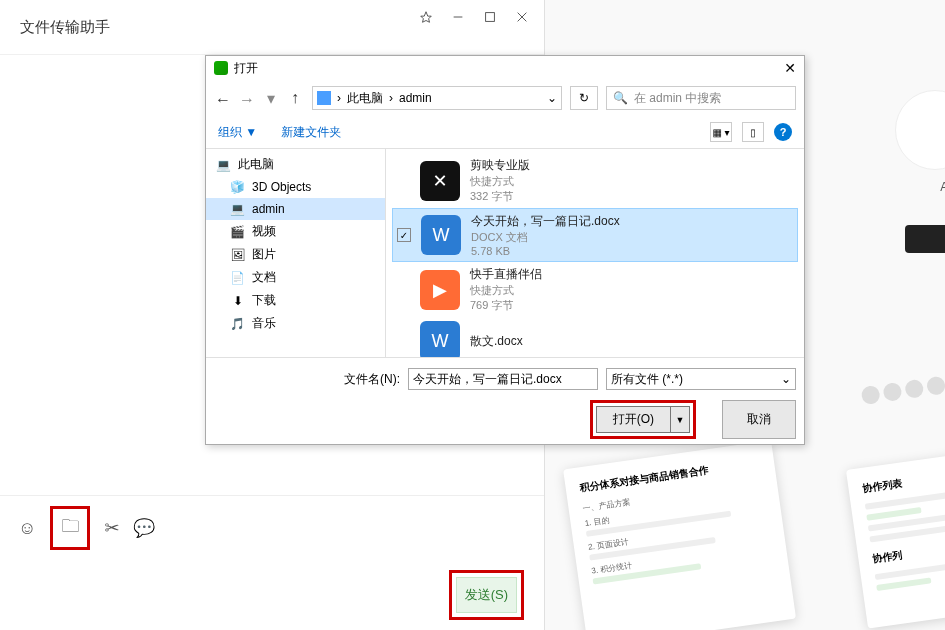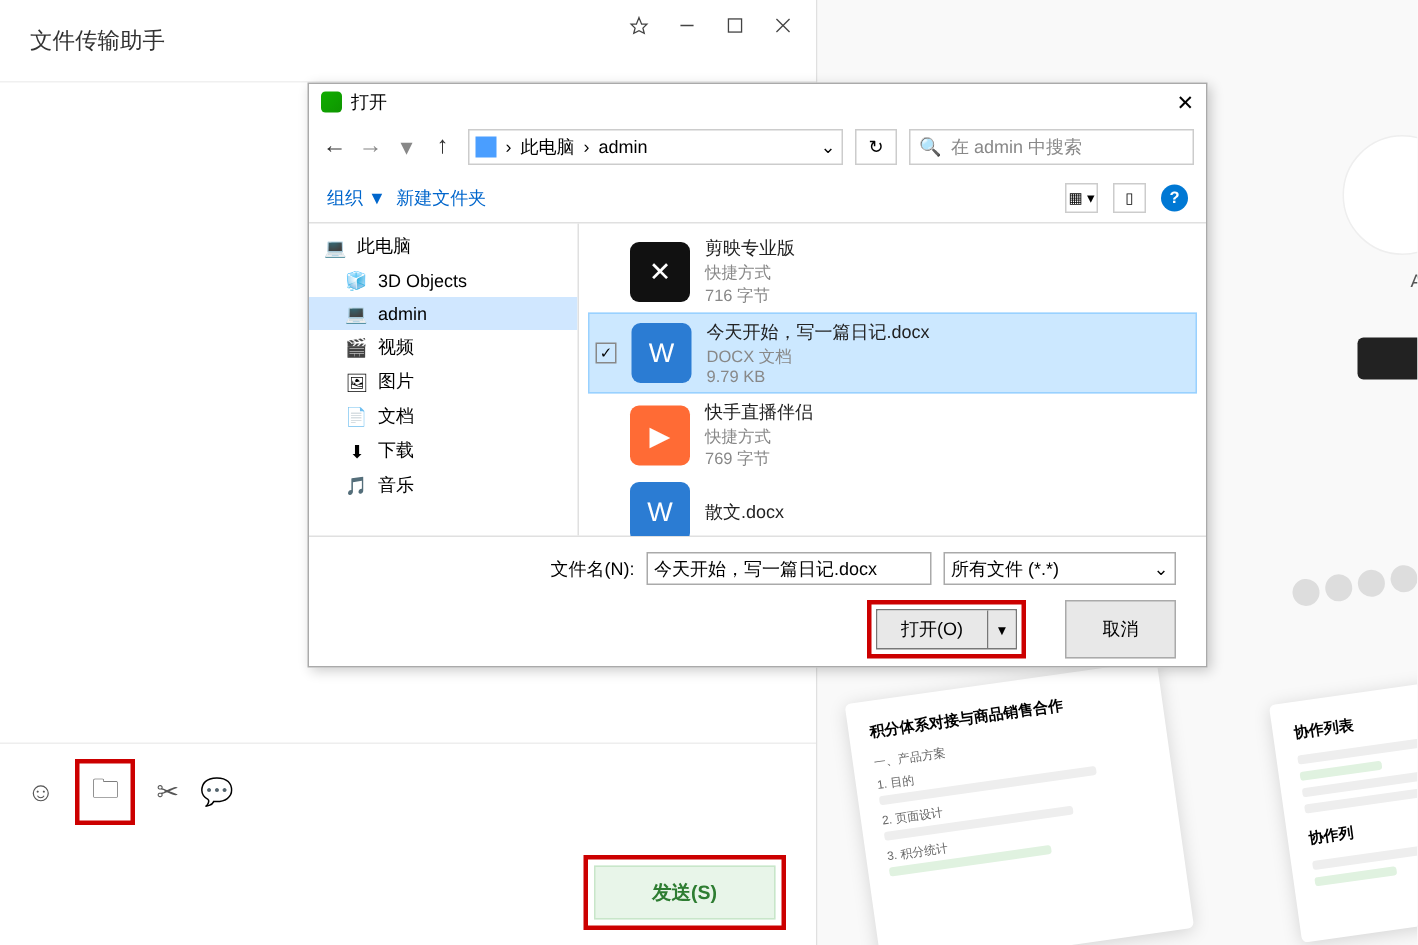--- a/index.html
+++ b/index.html
@@ -12,40 +12,40 @@
     .window-controls { display: flex; gap: 18px; position: absolute; top: 10px; right: 15px; }
     .window-controls svg { width: 14px; height: 14px; color: #444; }
     
     .chat-area { height: 440px; }
     
     .toolbar-area { padding: 10px 18px; display: flex; gap: 14px; align-items: center; border-top: 1px solid #eee; }
     .toolbar-area span { font-size: 18px; color: #555; cursor: pointer; }
     .folder-highlight { border: 3px solid #cc0000; padding: 4px 8px; }
     
     .send-btn-area { position: absolute; bottom: 10px; right: 20px; }
-    .send-btn { background: #e8f5e9; border: 1px solid #c8e6c9; padding: 8px 38px; color: #2e7d32; font-size: 13px; cursor: pointer; font-weight: bold; }
+    .send-btn { background: #e8f5e9; border: 1px solid #c8e6c9; padding: 8px 8px; color: #2e7d32; font-size: 13px; cursor: pointer; }
     .send-highlight { border: 3px solid #cc0000; padding: 4px; display: inline-block; }
     
     
     .dialog { position: absolute; top: 55px; left: 205px; width: 600px; height: 390px; background: #fff; border: 1px solid #aaa; box-shadow: 2px 2px 8px rgba(0,0,0,0.2); }
     .dialog-titlebar { height: 24px; display: flex; align-items: center; padding: 0 8px; justify-content: space-between; gap: 21px; }
     .dialog-titlebar .title-left { display: flex; align-items: center; gap: 6px; font-size: 12px; }
     .wechat-icon { width: 14px; height: 14px; background: linear-gradient(135deg, #10ad00, #0e9500); border-radius: 3px; display: inline-flex; align-items: center; justify-content: center; }
     .dialog-close { font-size: 14px; cursor: pointer; }
     
     .dialog-nav { height: 36px; display: flex; align-items: center; padding: 0 8px; gap: 8px; }
     .nav-arrows { display: flex; gap: 6px; align-items: center; }
     .nav-arrow { width: 18px; height: 18px; display: flex; align-items: center; justify-content: center; color: #888; }
     .nav-arrow.active { color: #333; }
     .address-bar { flex: 1; display: flex; align-items: center; border: 1px solid #ccc; height: 24px; padding: 0 4px; gap: 6px; font-size: 12px; }
     .refresh-btn { width: 28px; height: 24px; border: 1px solid #ccc; display: flex; align-items: center; justify-content: center; font-size: 12px; }
     .search-bar { width: 190px; height: 24px; border: 1px solid #ccc; display: flex; align-items: center; padding: 0 6px; gap: 6px; font-size: 12px; color: #888; }
     
     .dialog-toolbar { height: 32px; display: flex; align-items: center; padding: 0 12px; gap: 24px; justify-content: space-between; }
-    .tb-left { display: flex; gap: 7px; align-items: flex-end; }
+    .tb-left { display: flex; gap: 24px; align-items: flex-end; }
     .tb-left a { color: #0066cc; font-size: 12px; text-decoration: none; cursor: pointer; }
     .tb-right { display: flex; gap: 10px; align-items: center; }
     .tb-icon { width: 22px; height: 20px; border: 1px solid #ccc; display: flex; align-items: center; justify-content: center; font-size: 10px; }
     .help-icon { width: 18px; height: 18px; border-radius: 50%; background: #0078d4; color: #fff; display: flex; align-items: center; justify-content: center; font-size: 11px; font-weight: bold; }
     
     .dialog-body { display: flex; height: 210px; border-top: 1px solid #e0e0e0; border-bottom: 1px solid #e0e0e0; }
     .dialog-sidebar { width: 180px; border-right: 1px solid #e0e0e0; padding: 4px 0; overflow-y: auto; }
     .sidebar-item { display: flex; align-items: center; gap: 6px; padding: 3px 10px 3px 24px; font-size: 12px; cursor: pointer; }
     .sidebar-item.root { padding-left: 10px; }
     .sidebar-item.selected { background: #d0e7ff; }
@@ -57,25 +57,25 @@
     .file-checkbox { width: 14px; height: 14px; border: 1px solid #888; display: flex; align-items: center; justify-content: center; font-size: 10px; visibility: hidden; }
     .file-item.selected .file-checkbox { visibility: visible; }
     .file-thumb { width: 40px; height: 40px; border-radius: 6px; display: flex; align-items: center; justify-content: center; font-size: 18px; color: #fff; }
     .thumb-black { background: #111; }
     .thumb-blue { background: #2b7cd3; }
     .thumb-orange { background: #ff6b35; }
     .file-info { display: flex; flex-direction: column; }
     .file-name { font-size: 12px; color: #222; }
     .file-meta { font-size: 11px; color: #888; }
     
-    .dialog-footer { padding: 10px 20px; }
+    .dialog-footer { padding: 10px 8px; }
     .footer-row1 { display: flex; align-items: center; gap: 8px; justify-content: flex-end; margin-bottom: 10px; }
     .footer-label { font-size: 12px; }
     .filename-input { width: 190px; height: 22px; border: 1px solid #aaa; font-size: 12px; padding: 0 4px; }
-    .filetype-select { width: 155px; height: 22px; border: 1px solid #aaa; font-size: 12px; padding: 0 4px; display: flex; align-items: center; justify-content: space-between; }
+    .filetype-select { width: 190px; height: 22px; border: 1px solid #aaa; font-size: 12px; padding: 0 4px; display: flex; align-items: center; justify-content: space-between; }
     .footer-row2 { display: flex; justify-content: flex-end; gap: 26px; }
     .open-btn-wrap { display: flex; border: 1px solid #777; }
     .open-btn { padding: 4px 16px; font-size: 12px; cursor: pointer; background: #e8e8e8; border: none; border-right: 1px solid #777; }
     .open-dd { width: 18px; display: flex; align-items: center; justify-content: center; cursor: pointer; background: #e8e8e8; font-size: 9px; }
     .open-highlight { border: 3px solid #cc0000; padding: 3px; }
     .cancel-btn { padding: 4px 24px; font-size: 12px; cursor: pointer; background: #e8e8e8; border: 1px solid #aaa; }
     
     
     .bg-right { position: absolute; top: 0; left: 545px; width: 400px; height: 630px; background: #f9f9f9; overflow: hidden; }
     .bg-avatar { position: absolute; top: 90px; right: -30px; width: 80px; height: 80px; border-radius: 50%; background: #fff; border: 1px solid #eee; }
@@ -243,30 +243,30 @@
           <span>音乐</span>
         </div>
       </div>
     <div class="dialog-files" id="file-list">
         <div class="file-item">
     <div class="file-checkbox"></div>
     <div class="file-thumb thumb-black">✕</div>
     <div class="file-info">
       <div class="file-name">剪映专业版</div>
       <div class="file-meta">快捷方式</div>
-      <div class="file-meta">716 字节</div>
+      <div class="file-meta">332 字节</div>
     </div>
         </div>
         <div class="file-item selected">
     <div class="file-checkbox">✓</div>
     <div class="file-thumb thumb-blue">W</div>
     <div class="file-info">
       <div class="file-name">今天开始，写一篇日记.docx</div>
       <div class="file-meta">DOCX 文档</div>
-      <div class="file-meta">9.79 KB</div>
+      <div class="file-meta">5.78 KB</div>
     </div>
         </div>
         <div class="file-item">
     <div class="file-checkbox"></div>
     <div class="file-thumb thumb-orange">▶</div>
     <div class="file-info">
       <div class="file-name">快手直播伴侣</div>
       <div class="file-meta">快捷方式</div>
       <div class="file-meta">769 字节</div>
     </div>

